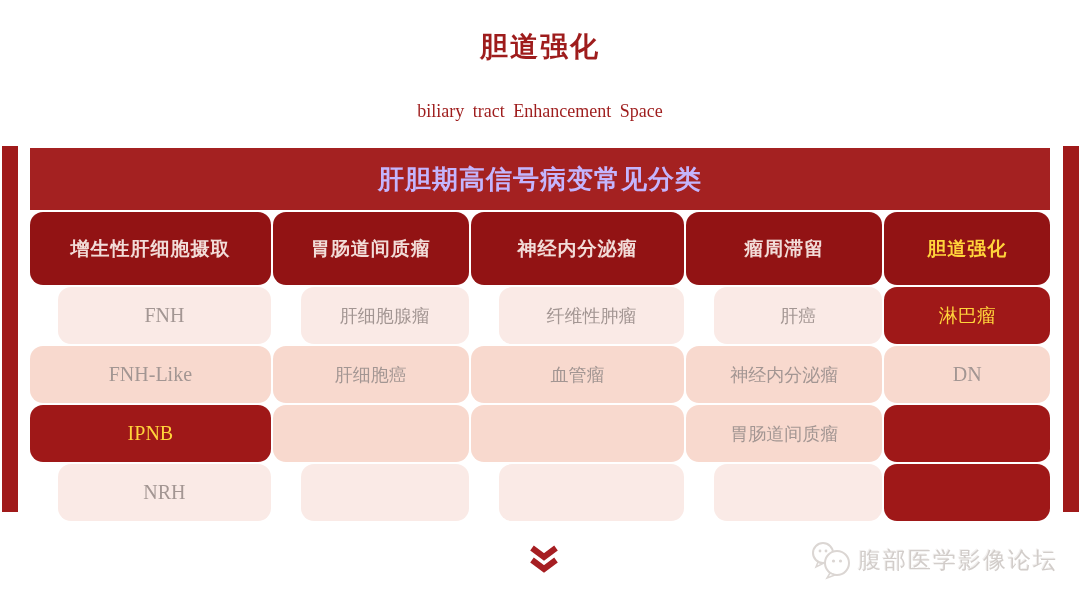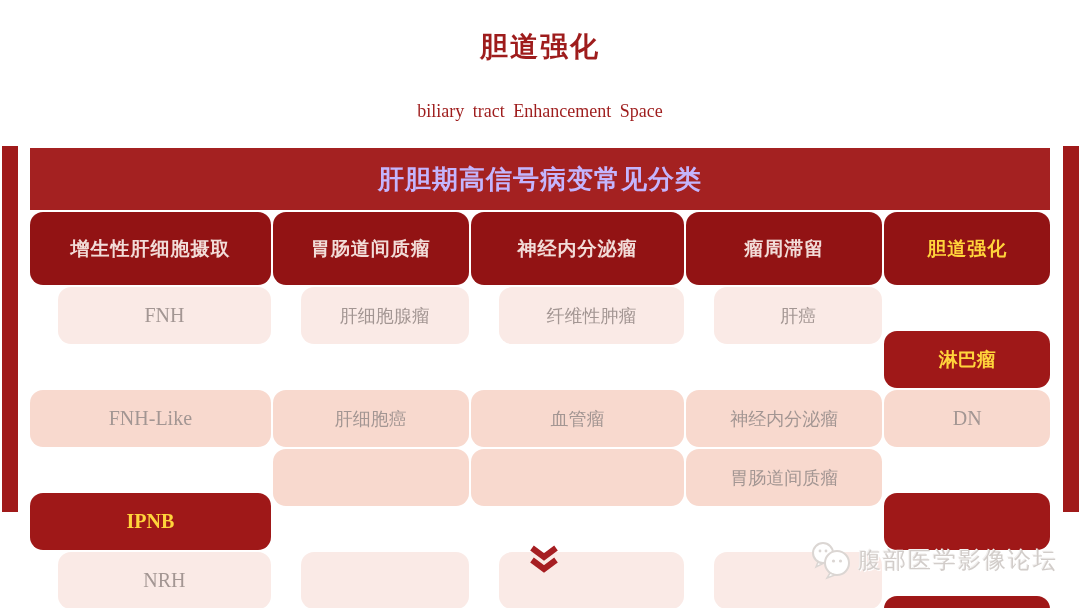--- a/index.html
+++ b/index.html
@@ -83,23 +83,22 @@
   }
   .head.accent{
     color:var(--highlight-yellow);
   }
   .body-cell{height:57px;}
   .r-light{background:var(--row-light);margin-left:28px;}
   .r-salmon{background:var(--row-salmon);font-family:Liberation Serif, serif;}
   .c-red{
     background:var(--accent-red);
     color:var(--highlight-yellow);
-    font-weight:bold;
+    font-weight:normal;
     font-size:19px;
-    margin-top:44px;
   }
   .serif{
     font-family:"Liberation Serif", serif;
     font-size:20px;
   }
   .c-red.serif{font-size:20px;}
   .footer{
     position:absolute;
     left:0;top:538px;
     width:100%;

